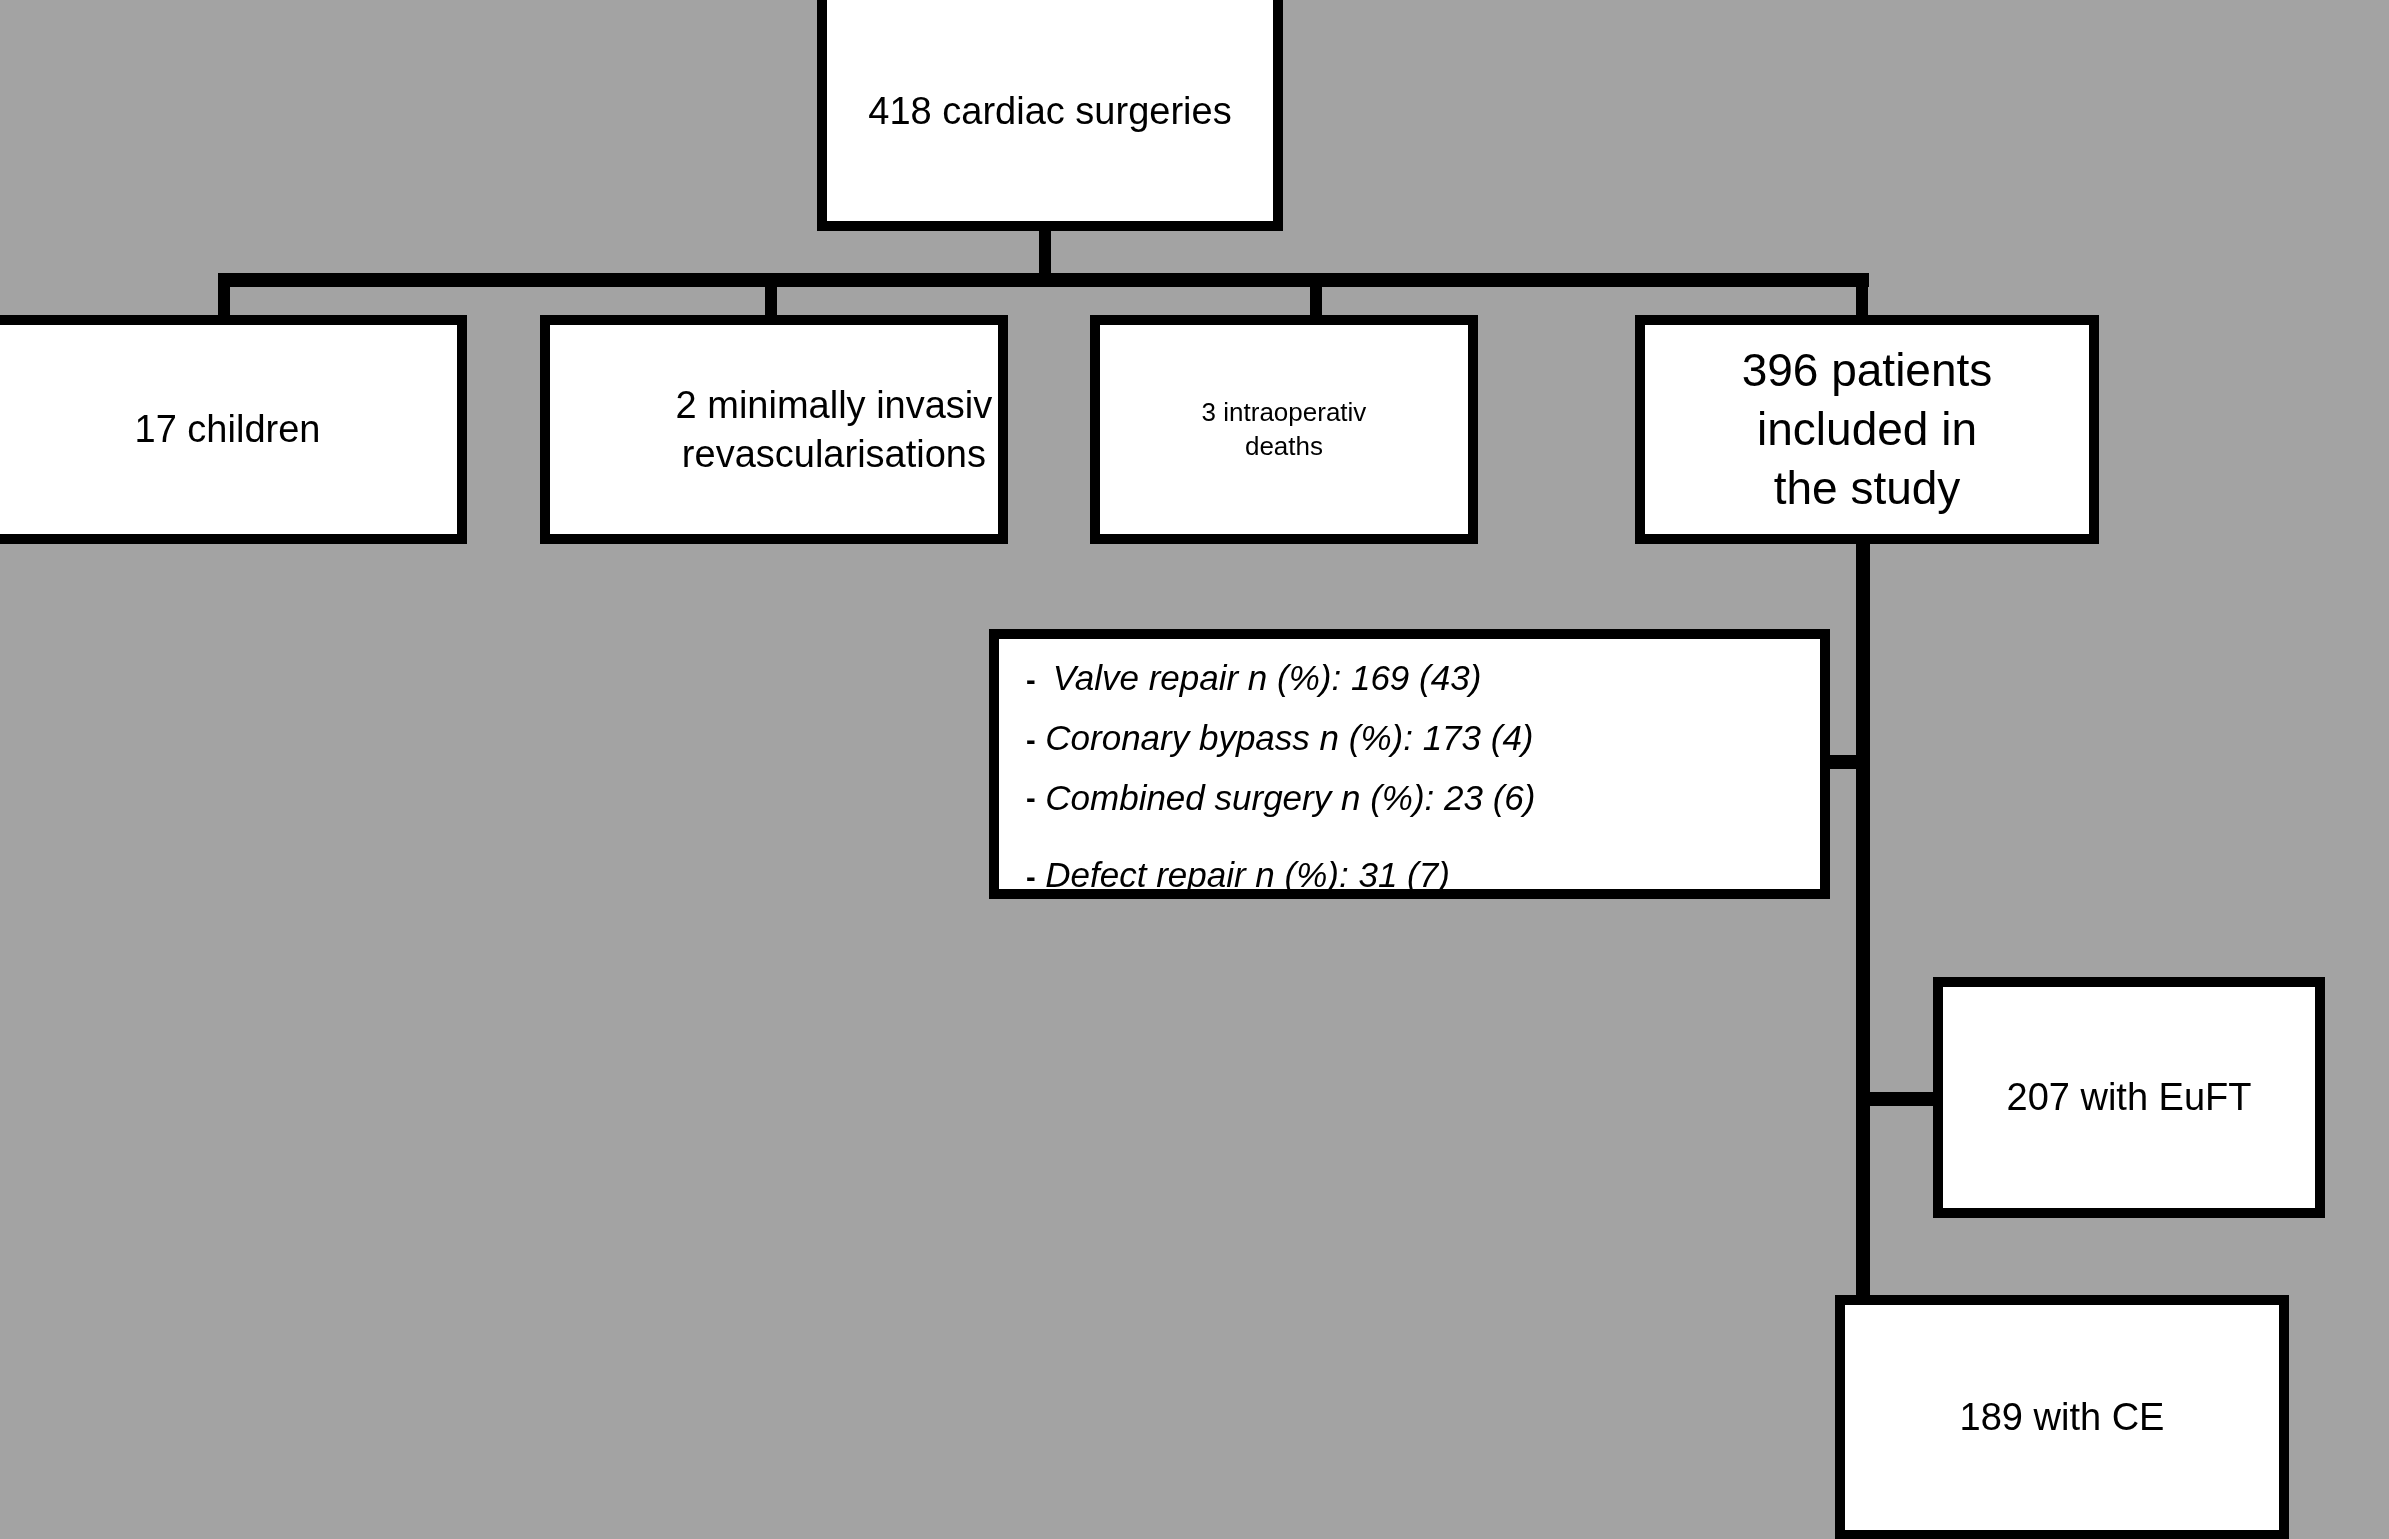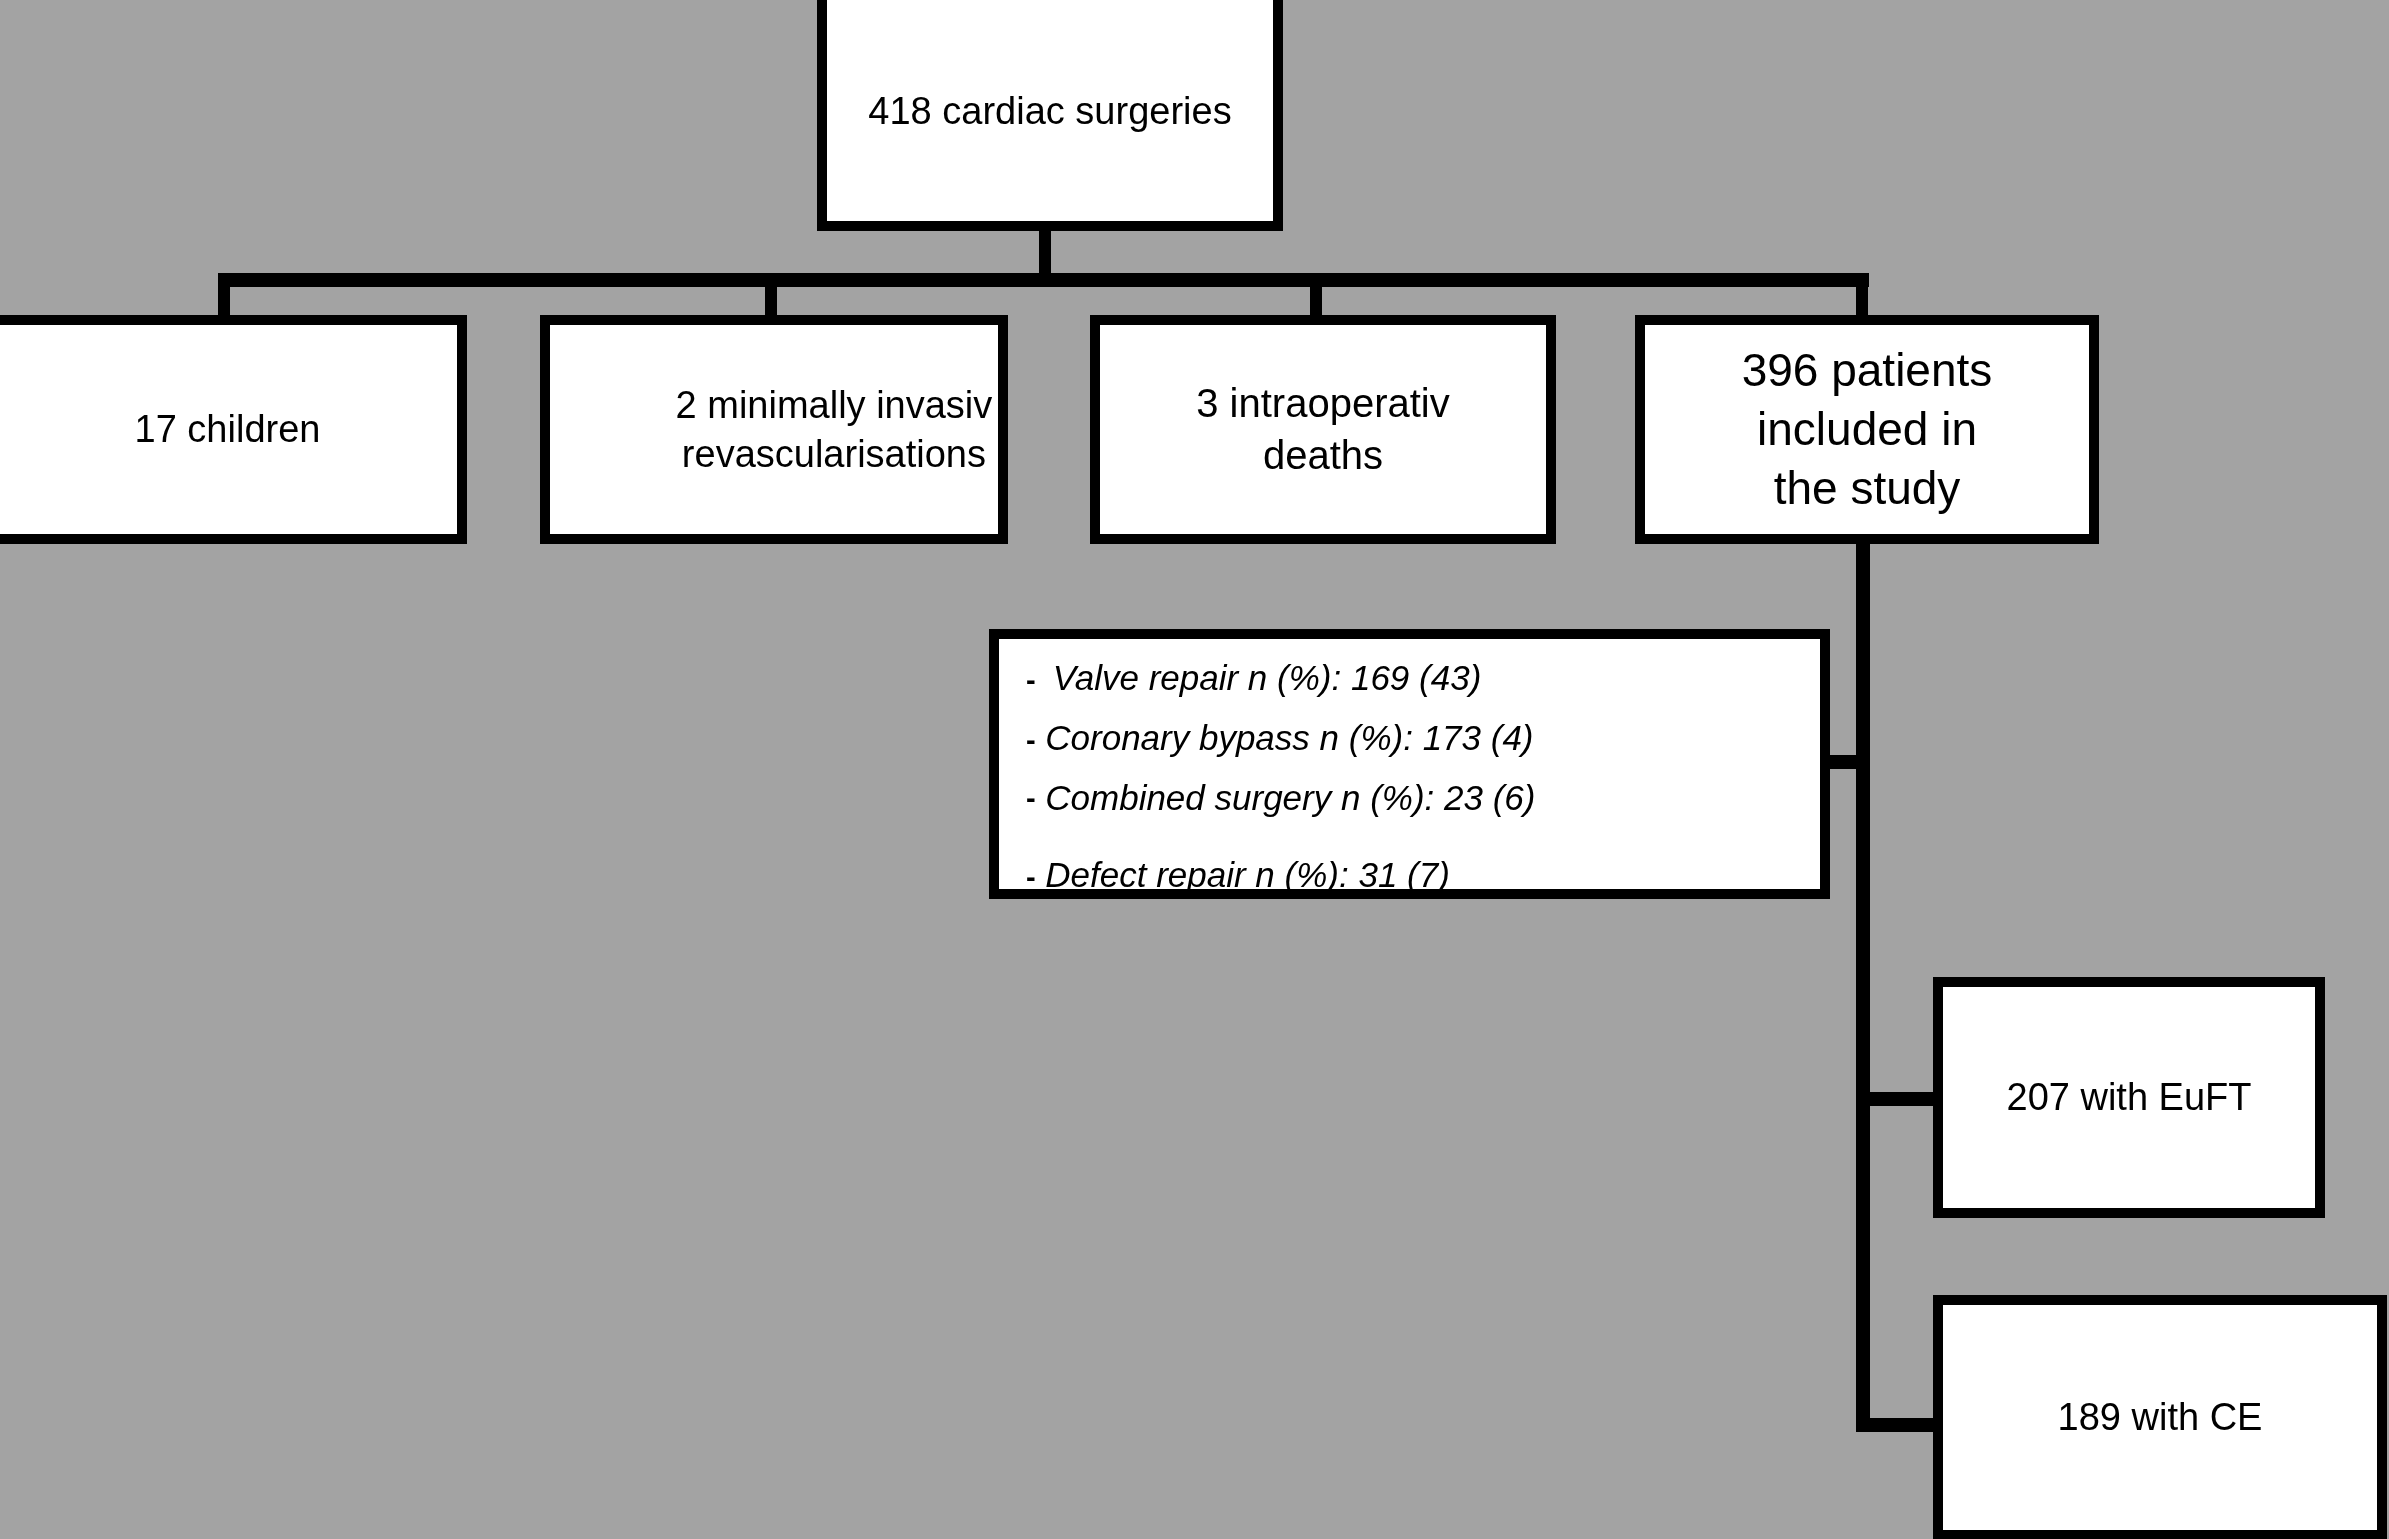--- a/index.html
+++ b/index.html
@@ -32,24 +32,24 @@
   .node-text {
     display: block;
     white-space: pre-line;
     padding: 0 5.7px;
   }
 
   
   #node-root        { left: 817px;  top: -9.6px;   width: 466px;  height: 241px;  font-size: 38px; }
   #node-children    { left: -11.5px;  top: 315px;   width: 478px;  height: 229px;  font-size: 38px; }
   #node-minimally   { left: 540px;  top: 315px;   width: 468px;  height: 229px;  font-size: 38px; justify-content: flex-end; }
-  #node-deaths      { left: 1090px; top: 315px;   width: 466px;  height: 229px;  font-size: 40px; }
+  #node-deaths      { left: 1090px; top: 315px;   width: 388px;  height: 229px;  font-size: 26px; }
   #node-included    { left: 1635px; top: 315px;   width: 464px;  height: 229px;  font-size: 46px; }
   #node-euft        { left: 1933px; top: 977px;  width: 392px;  height: 241px;  font-size: 38px; }
-  #node-ce          { left: 1933px; top: 1295px;  width: 454px;  height: 245px;  font-size: 38px; }
+  #node-ce          { left: 1835px; top: 1295px;  width: 454px;  height: 245px;  font-size: 38px; }
 
   #node-procedures {
     left: 989px;
     top: 629px;
     width: 841px;
     height: 270px;
     display: block;
     padding: 17px 0 0 0;
   }
   .proc-list {

